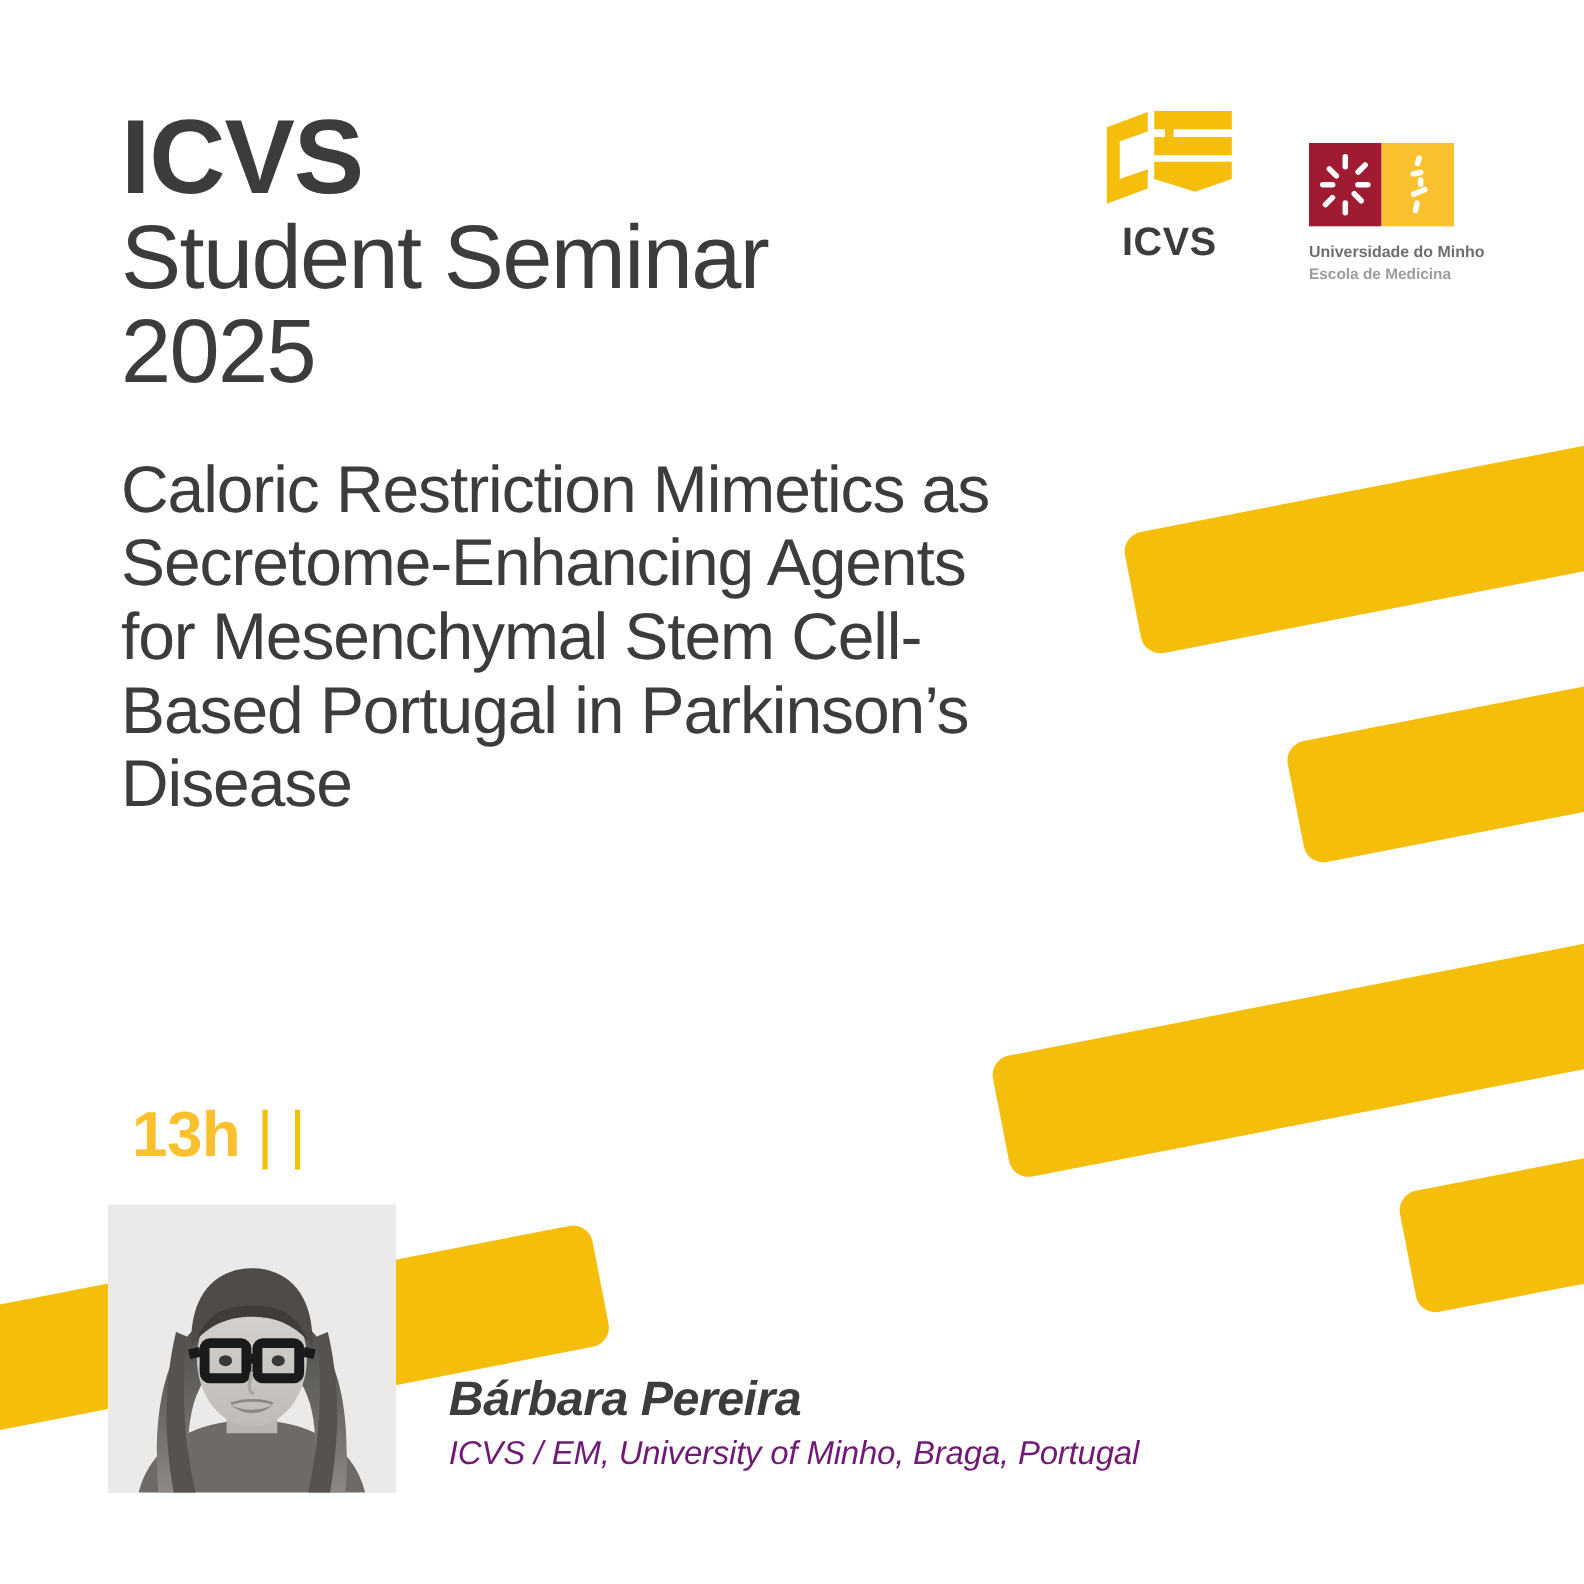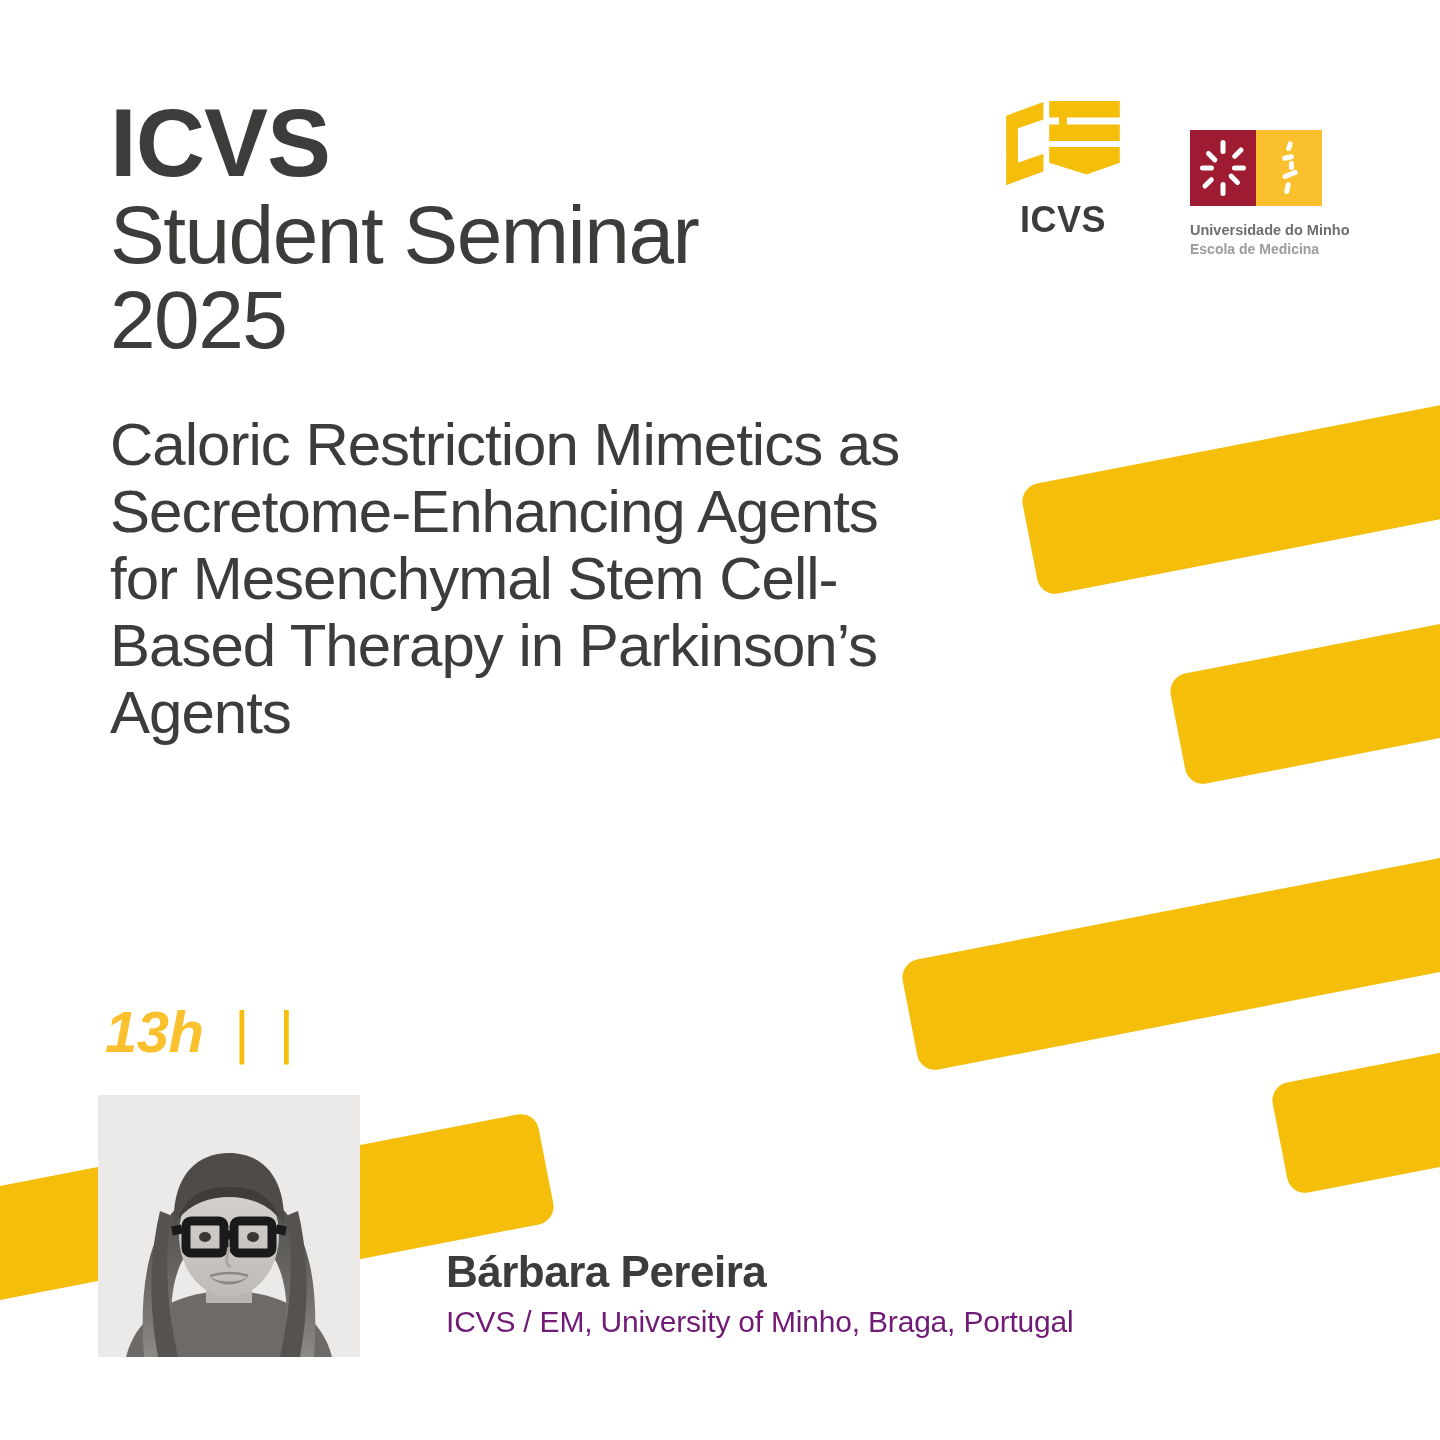--- a/index.html
+++ b/index.html
@@ -117,55 +117,55 @@
     color: #3C3C3B;
     line-height: 1.12;
     letter-spacing: -1px;
     margin-top: 48px;
     max-width: 810px;
   }
 
   
   .details {
     position: absolute;
-    left: 105px;
+    left: 120px;
     top: 1003px;
     display: flex;
     align-items: baseline;
-    gap: 30px;
+    gap: 15px;
     z-index: 3;
     font-size: 58px;
     font-weight: bold;
     color: #FBC02D;
     letter-spacing: -0.5px;
     line-height: 1;
-    font-style: italic;
   }
   .details .sep {
     color: #F5BE0B;
     font-weight: 400;
   }
 
   
   .photo {
     position: absolute;
     left: 98px;
     top: 1095px;
     width: 262px;
     height: 262px;
     z-index: 4;
     background: #e9e9e7;
     overflow: hidden;
   }
   .photo svg { display: block; width: 100%; height: 100%; }
   .speaker-text {
     position: absolute;
-    left: 446px;
+    left: 408px;
     top: 1248px;
     z-index: 4;
+    font-style: italic;
   }
   .speaker-name {
     font-size: 44px;
     font-weight: bold;
     color: #3C3C3B;
     line-height: 1.1;
     letter-spacing: -0.5px;
   }
   .speaker-affil {
     font-size: 30px;
@@ -229,21 +229,21 @@
       </svg>
       <div class="um-title">Universidade do Minho</div>
       <div class="um-sub">Escola de Medicina</div>
     </div>
 
   </div>
 
   <div class="content">
     <div class="brand-line">ICVS</div>
     <div class="seminar-line"><span>Student Seminar</span><br><span>2025</span></div>
-    <div class="talk-title">Caloric Restriction Mimetics as Secretome-Enhancing Agents for Mesenchymal Stem Cell-Based Therapy in Parkinson’s Agents</div>
+    <div class="talk-title">Caloric Restriction Mimetics as Secretome-Enhancing Agents for Mesenchymal Stem Cell-Based Portugal in Parkinson’s Disease</div>
   </div>
 
   <div class="details">
     <span>13h</span>
     <span class="sep">|</span>
     <span class="sep">|</span>
   </div>
 
   <div class="photo">
     <svg viewBox="0 0 262 262">

